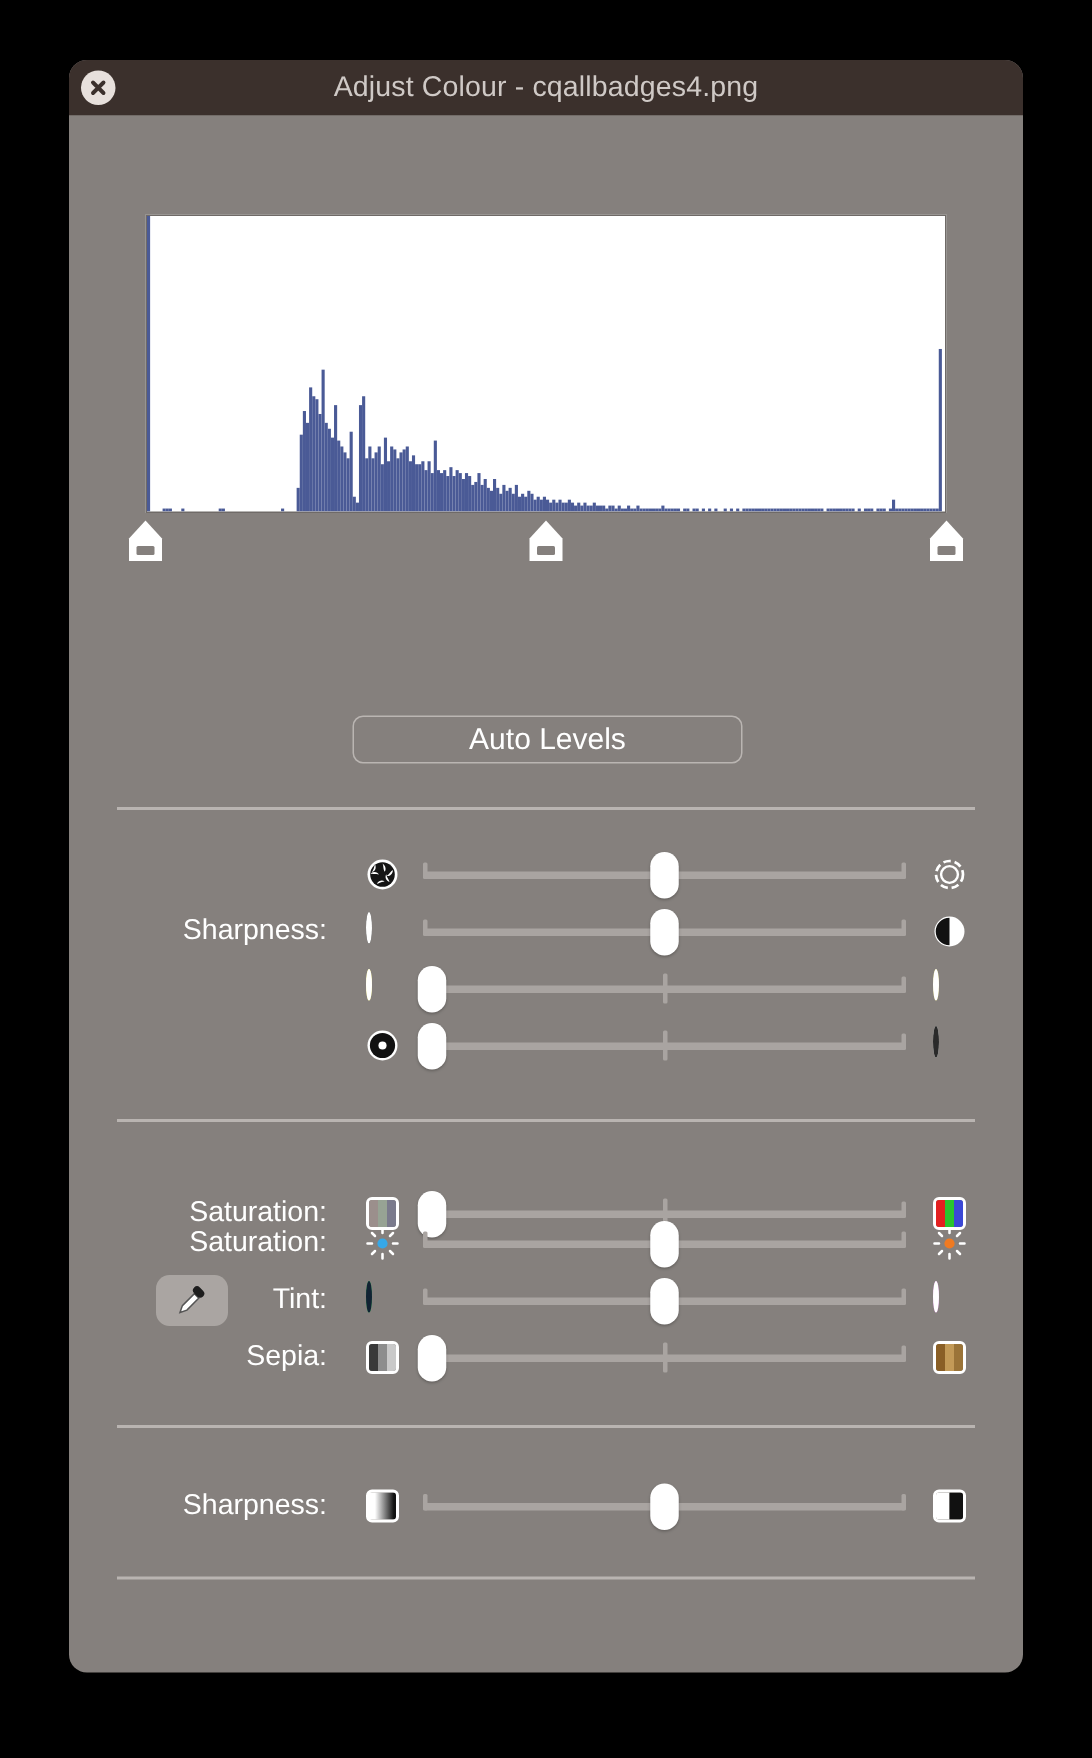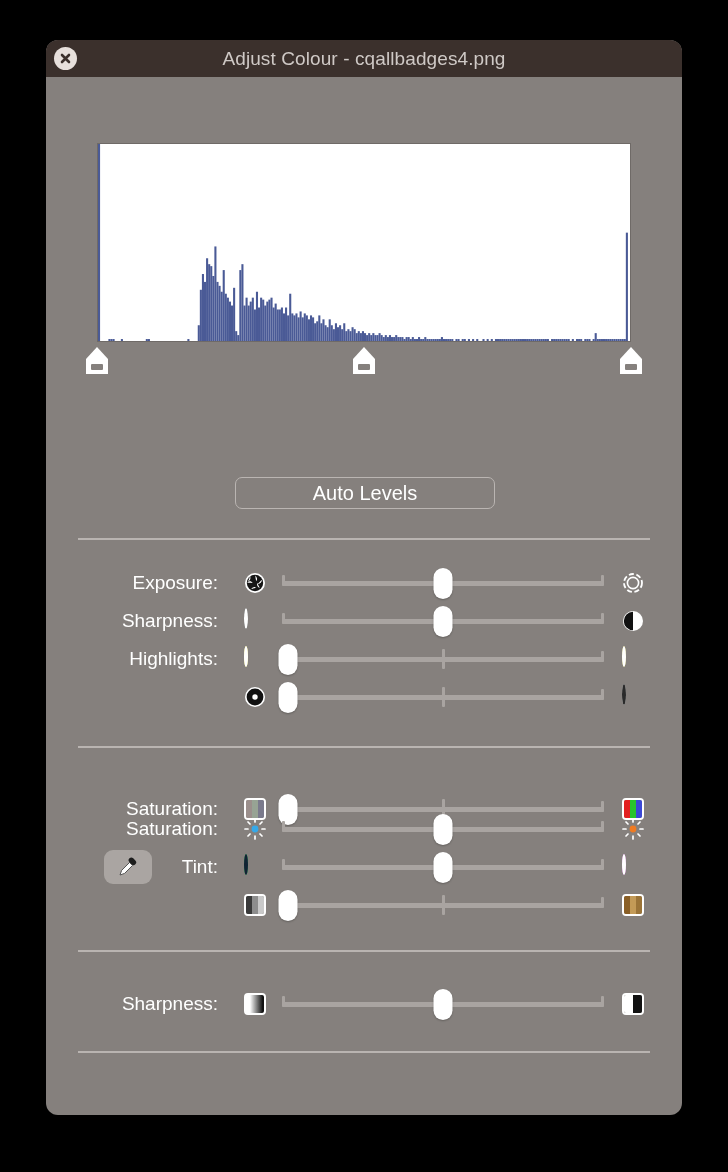--- a/index.html
+++ b/index.html
@@ -299,21 +299,20 @@
 
     <div class="btn btn-auto">Auto Levels</div>
 
     <div class="divider" style="top:461px"></div>
     <div class="divider" style="top:669px"></div>
     <div class="divider" style="top:873px"></div>
     <div class="divider" style="top:974px"></div>
 
     <div id="rows-host">
         <div class="row" style="top: 487px;">
-          <div class="lbl">Exposure:</div>
           <span class="ic ic-l"><svg width="22" height="22" viewBox="0 0 22 22">
               <circle cx="11" cy="11" r="10" fill="#fff"></circle>
               <circle cx="11" cy="11" r="8.2" fill="#151515"></circle>
               <g fill="#fff">
                 <path d="M11 3.6c2.2 1.6 2.6 4 1.4 5.6-1.2-2.6-.6-4.4-1.4-5.6z"></path>
                 <path d="M18 8.1c-.3 2.7-2.3 4.2-4.2 3.8 2.3-1.6 2.6-3.4 4.2-3.8z"></path>
                 <path d="M15.6 16c-2.5-1.1-3.1-3.5-2.1-5.2.6 2.8 2.1 3.9 2.1 5.2z"></path>
                 <path d="M7.2 17.1c1.4-2.3 3.8-2.7 5.2-1.5-2.8.3-4.1 1.5-5.2 1.5z"></path>
                 <path d="M3.2 10.2c2.2-1.6 4.5-.9 5.4.8-2.7-.7-4.3.1-5.4-.8z"></path>
                 <path d="M6.1 4.3c1 2.6-.2 4.6-2.1 5 1.6-2.3 1.4-4.1 2.1-5z"></path>
@@ -339,21 +338,20 @@
             <div class="tick l"></div>
             <div class="tick r"></div>
             <div class="thumb" style="left:50%"></div>
           </div>
           <span class="ic ic-r"><svg width="22" height="22" viewBox="0 0 22 22">
               <circle cx="11" cy="11" r="10" fill="#fff"></circle>
               <path d="M11 1.8A9.2 9.2 0 0 0 11 20.2Z" fill="#111"></path>
             </svg></span>
         </div>
         <div class="row" style="top: 563px;">
-          <div class="lbl">Highlights:</div>
           <span class="ic ic-l"><span class="dot" style="background:#eae45c;border-color:#fff"></span></span>
           <div class="track">
             <div class="rail"></div>
             <div class="tick l"></div>
             <div class="tick r"></div>
             <div class="center-tick"></div>
             <div class="thumb" style="left:2%"></div>
           </div>
           <span class="ic ic-r"><span class="dot" style="background:#b5ad3c;border-color:#fff"></span></span>
         </div>
@@ -428,20 +426,21 @@
           <span class="ic ic-l"><span class="dot" style="background:#3fbf63;border-color:#123"></span></span>
           <div class="track">
             <div class="rail"></div>
             <div class="tick l"></div>
             <div class="tick r"></div>
             <div class="thumb" style="left:50%"></div>
           </div>
           <span class="ic ic-r"><span class="dot" style="background:#bf55c2;border-color:#fff"></span></span>
         </div>
         <div class="row" style="top: 809px;">
+          <div class="lbl">Sepia:</div>
           <span class="ic ic-l">
             <span class="sw">
               <i style="background:#3a3a3a"></i>
               <i style="background:#8d8d8d"></i>
               <i style="background:#c9c9c9"></i>
             </span>
           </span>
           <div class="track">
             <div class="rail"></div>
             <div class="tick l"></div>

